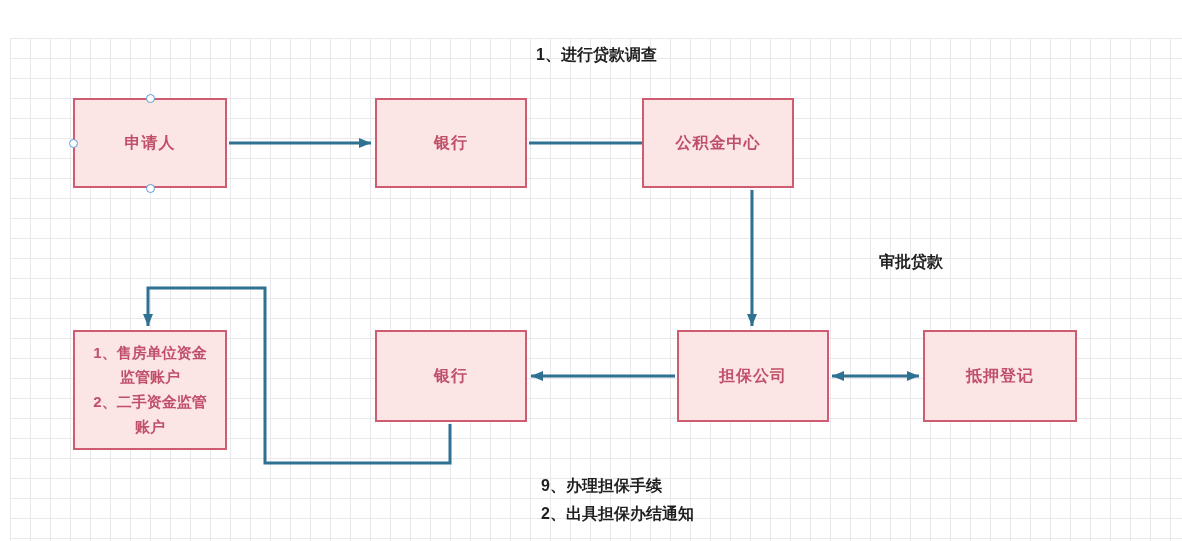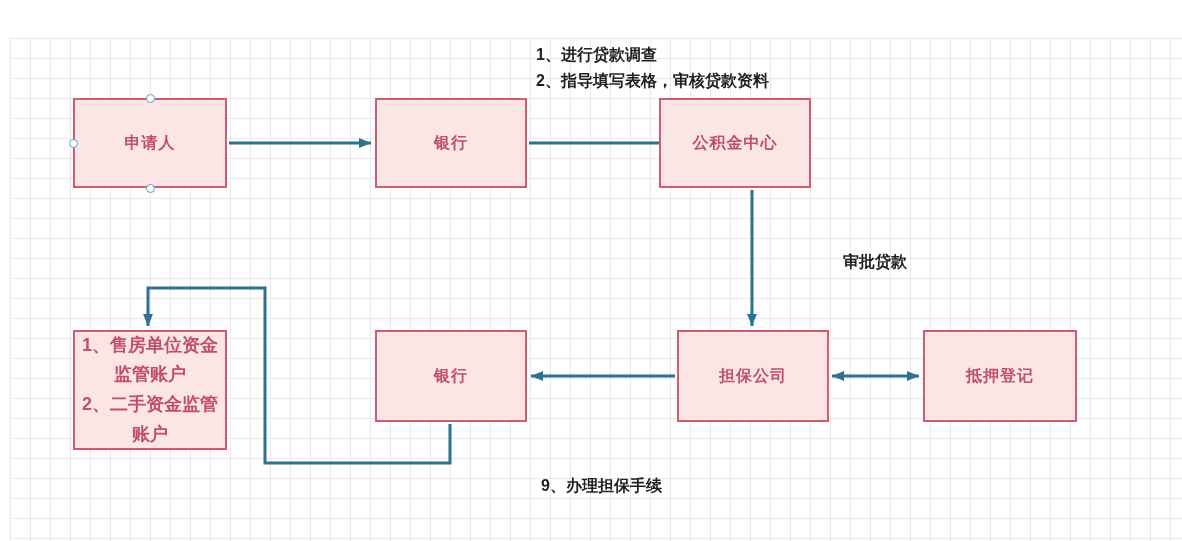--- a/index.html
+++ b/index.html
@@ -51,21 +51,21 @@
     color: var(--node-text, #c0506a);
     font-weight: bold;
     font-size: 16px;
     display: flex;
     align-items: center;
     justify-content: center;
     text-align: center;
     letter-spacing: 1px;
   }
   .node.multiline {
-    font-size: 18px;
+    font-size: 15px;
     line-height: 1.65;
     white-space: pre-line;
     letter-spacing: 0;
   }
 
   
   .annotation {
     position: absolute;
     color: var(--annotation-text, #1f1f1f);
     font-weight: bold;
@@ -104,41 +104,41 @@
     <path class="edge" d="M752,190 L752,326" marker-end="url(#arrowhead)"></path>
     <path class="edge" d="M675,376 L531,376" marker-end="url(#arrowhead)"></path>
     <path class="edge" d="M832,376 L919,376" marker-start="url(#arrowhead)" marker-end="url(#arrowhead)"></path>
     <path class="edge" d="M450,424 L450,463 L265,463 L265,288 L148,288 L148,326" marker-end="url(#arrowhead)"></path>
   </svg>
 
   <div class="node" style="left:73px; top:98px; width:154px; height:90px;text-align:center;">申请人</div>
 
   <div class="node" style="left:375px; top:98px; width:152px; height:90px;">银行</div>
 
-  <div class="node" style="left:659px; top:98px; width:152px; height:90px;">公积金中心</div>
+  <div class="node" style="left:642px; top:98px; width:152px; height:90px;">公积金中心</div>
 
   <div class="node multiline" style="left:73px; top:330px; width:154px; height:120px;">1、售房单位资金
 监管账户
 2、二手资金监管
 账户</div>
 
   <div class="node" style="left:375px; top:330px; width:152px; height:92px;">银行</div>
 
   <div class="node" style="left:923px; top:330px; width:154px; height:92px;">抵押登记</div>
 
   <div class="node" style="left:677px; top:330px; width:152px; height:92px;">担保公司</div>
 
   <div class="handle" style="left:145.5px; top:93.5px;"></div>
   <div class="handle" style="left:68.5px; top:138.5px;"></div>
   <div class="handle" style="left:145.5px; top:183.5px;"></div>
 
 
   <div class="annotation" style="left:512px; top:42px;margin-left:24px;">
     <div>1、进行贷款调查</div>
-    <div>2、指导填写表格，审核贷款资料</div>
   </div>
 
-  <div class="annotation" style="left:843px; top:249px;">审批贷款</div>
+  <div class="annotation" style="left:879px; top:249px;">审批贷款</div>
 
   <div class="annotation" style="left:541px; top:472px; line-height:28px;">
     <div>9、办理担保手续</div>
+    <div>2、出具担保办结通知</div>
   </div>
 </div>
 
 </body></html>

